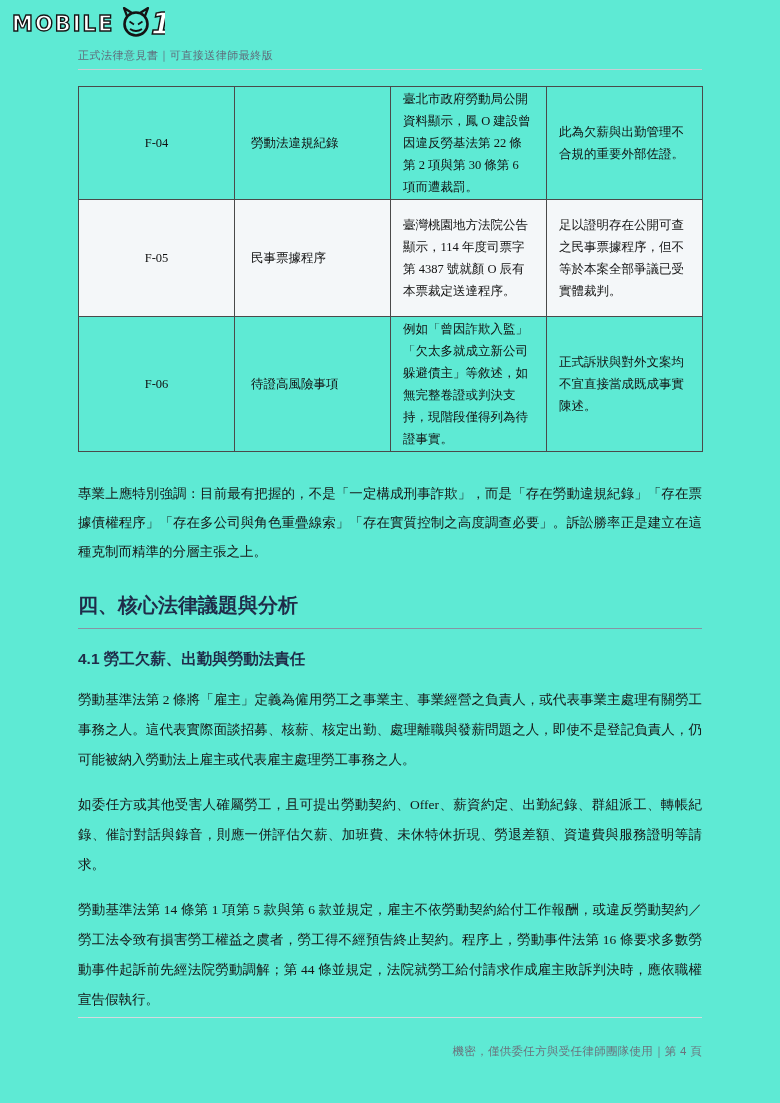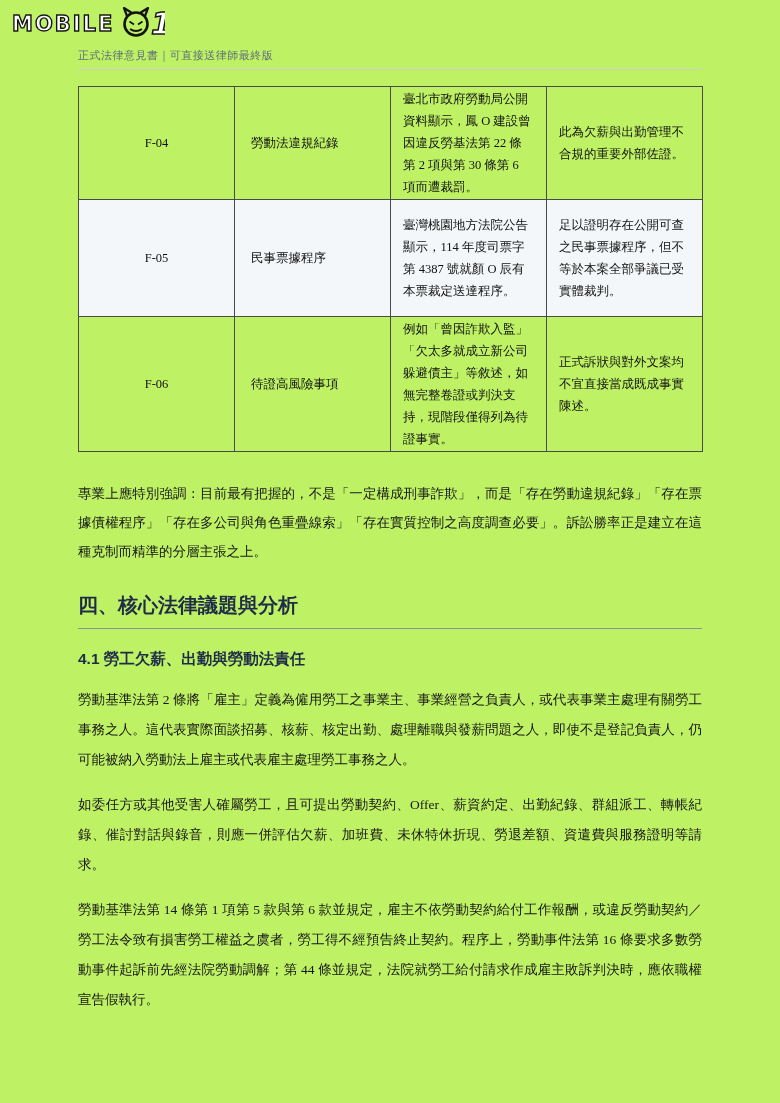--- a/index.html
+++ b/index.html
@@ -1,19 +1,19 @@
 <!DOCTYPE html>
 <html><head>
 <meta charset="utf-8">
 <style>
   * { margin:0; padding:0; box-sizing:border-box; }
   html,body { background:#ffffff; }
   .page {
     position:relative; width:780px; height:1103px;
-    background:#bef264; overflow:hidden;
+    background:#5eead4; overflow:hidden;
     font-family:"Liberation Serif","DejaVu Serif",serif;
     color:#161616;
   }
   .logo { margin:6px 0 0 10px; height:32px; }
   .content { width:624px; margin-left:78px; }
   .doc-subtitle {
     font-family:"Liberation Sans","DejaVu Sans",sans-serif;
     font-size:11px; color:#5f6c7b; letter-spacing:0.5px;
     margin-top:10px; padding-bottom:6px;
     border-bottom:1px solid #c9ced4;
@@ -115,14 +115,17 @@
     <h1 class="section-heading">四、核心法律議題與分析</h1>
 
     <h2 class="subsection-heading">4.1 勞工欠薪、出勤與勞動法責任</h2>
 
     <p class="body-p">勞動基準法第 2 條將「雇主」定義為僱用勞工之事業主、事業經營之負責人，或代表事業主處理有關勞工事務之人。這代表實際面談招募、核薪、核定出勤、處理離職與發薪問題之人，即使不是登記負責人，仍可能被納入勞動法上雇主或代表雇主處理勞工事務之人。</p>
     <p class="body-p">如委任方或其他受害人確屬勞工，且可提出勞動契約、Offer、薪資約定、出勤紀錄、群組派工、轉帳紀錄、催討對話與錄音，則應一併評估欠薪、加班費、未休特休折現、勞退差額、資遣費與服務證明等請求。</p>
     <p class="body-p">勞動基準法第 14 條第 1 項第 5 款與第 6 款並規定，雇主不依勞動契約給付工作報酬，或違反勞動契約／勞工法令致有損害勞工權益之虞者，勞工得不經預告終止契約。程序上，勞動事件法第 16 條要求多數勞動事件起訴前先經法院勞動調解；第 44 條並規定，法院就勞工給付請求作成雇主敗訴判決時，應依職權宣告假執行。</p>
 
   </div>
 
+  <div class="footer">
+    <span class="footer-text">機密，僅供委任方與受任律師團隊使用｜第 4 頁</span>
+  </div>
 
 </div>
 
 </body></html>

